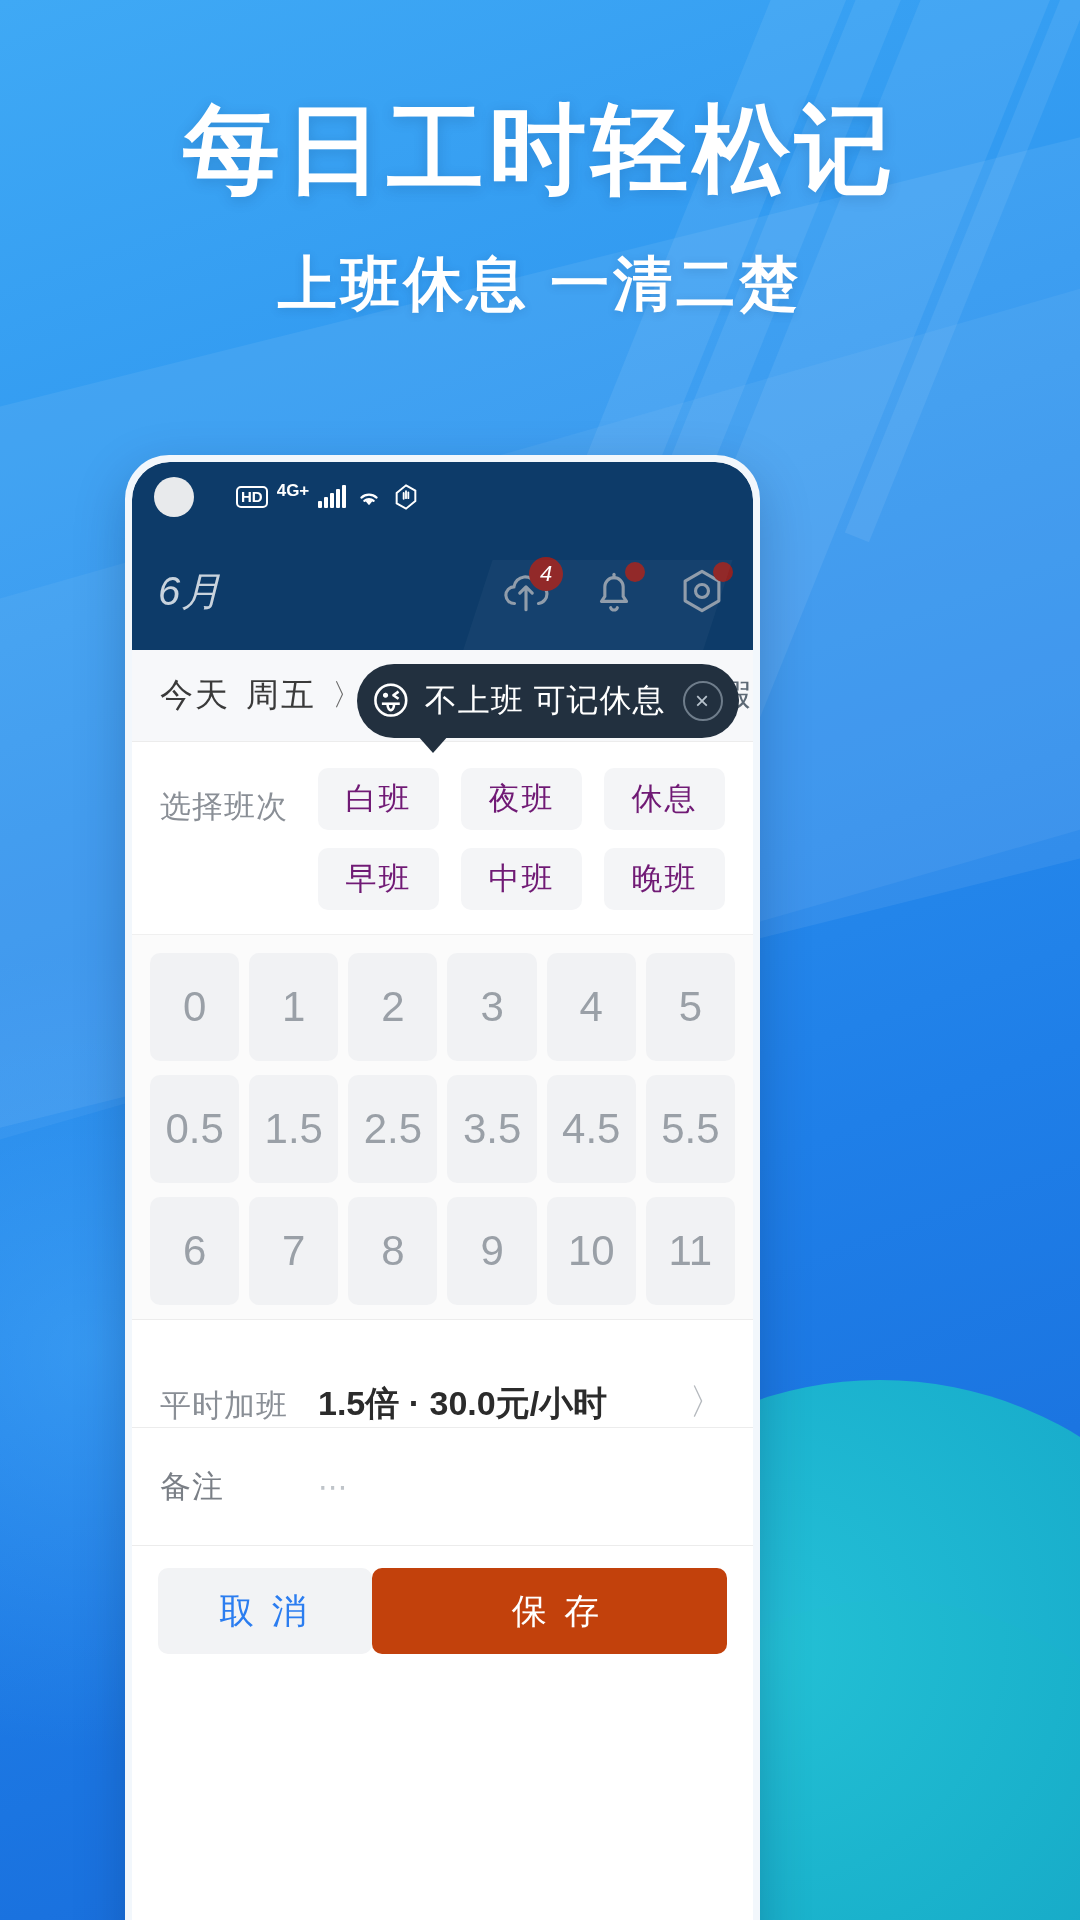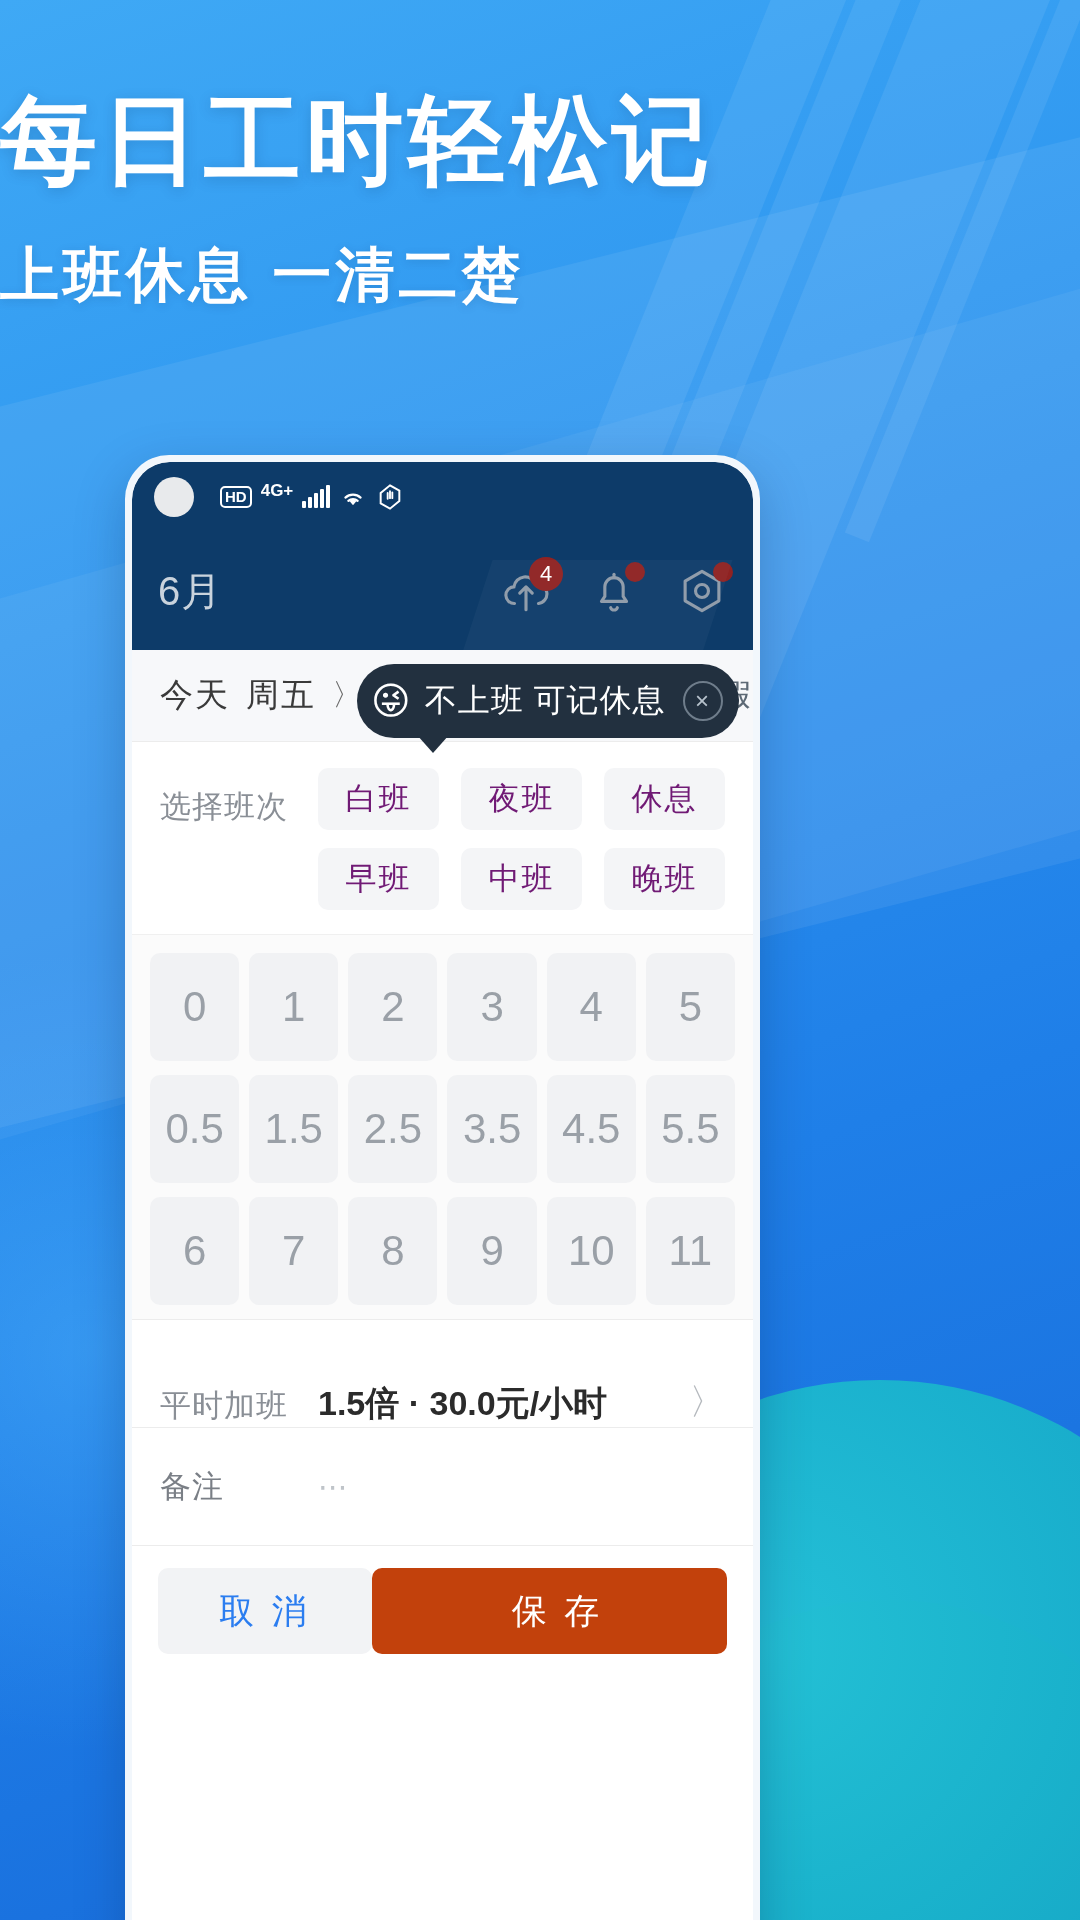--- a/index.html
+++ b/index.html
@@ -47,21 +47,21 @@
     width: 620px; height: 620px; border-radius: 50%;
     background: #0f86b4; opacity: 0.55;
   }
   .left-glow {
     position: absolute; left: -260px; top: 900px;
     width: 700px; height: 900px; border-radius: 50%;
     background: radial-gradient(circle, rgba(90,190,255,0.38) 0%, rgba(90,190,255,0) 70%);
   }
 
   
-  .hero { position: absolute; top: 87px; left: 0; right: 0; z-index: 5; }
+  .hero { position: absolute; top: 96px; left: 0; right: 0; text-align: center; z-index: 5; }
   .hero-title {
     color: #ffffff;
     font-size: 97px;
     font-weight: bold;
     letter-spacing: 5px;
     line-height: 1.12;
     text-shadow: 0 3px 14px rgba(0,40,90,0.18);
   }
   .hero-sub {
     margin-top: 40px;
@@ -93,21 +93,21 @@
     background: #0d3b69;
     display: flex; align-items: center;
     padding: 0 22px;
     color: #ffffff;
     font-size: 25px;
   }
   .camera-dot {
     width: 40px; height: 40px; border-radius: 50%;
     background: #e8eaec; margin-right: 26px; flex: none;
   }
-  .sb-left { display: flex; align-items: center; gap: 9px; }
+  .sb-left { display: flex; align-items: center; gap: 9px; margin-left: 16px; }
   .sb-right { margin-left: auto; display: flex; align-items: center; gap: 11px; }
   .hd-badge {
     border: 2px solid #fff; border-radius: 5px;
     font-size: 15px; font-weight: bold; padding: 1px 3px; line-height: 1.1;
   }
   .net-label { font-size: 17px; font-weight: bold; position: relative; top: -6px; }
   .bars { display: flex; align-items: flex-end; gap: 2px; height: 22px; }
   .bars i { display: block; width: 4px; background: #fff; border-radius: 1px; }
   .bars i:nth-child(1){height:7px;} .bars i:nth-child(2){height:11px;}
   .bars i:nth-child(3){height:15px;} .bars i:nth-child(4){height:19px;} .bars i:nth-child(5){height:23px;}
@@ -123,20 +123,21 @@
   .clock-time { font-size: 27px; margin-left: 4px; }
 
   
   .app-header {
     height: 118px;
     background: #0d3b69;
     display: flex; align-items: center;
     padding: 0 26px;
     position: relative;
     overflow: hidden;
+    font-style: italic;
   }
   .app-header::after {
     content:''; position:absolute; right: 40px; bottom: -30px;
     width: 240px; height: 120px; background: rgba(255,255,255,0.035);
     transform: skewX(-18deg);
   }
   .month-label { color: #c9d3dd; font-size: 40px; letter-spacing: 1px; }
   .hdr-icons { margin-left: auto; display: flex; align-items: center; gap: 38px; }
   .hdr-icon { position: relative; width: 50px; height: 50px; color: #8d9aa8; }
   .hdr-icon svg { width: 50px; height: 50px; display: block; }

